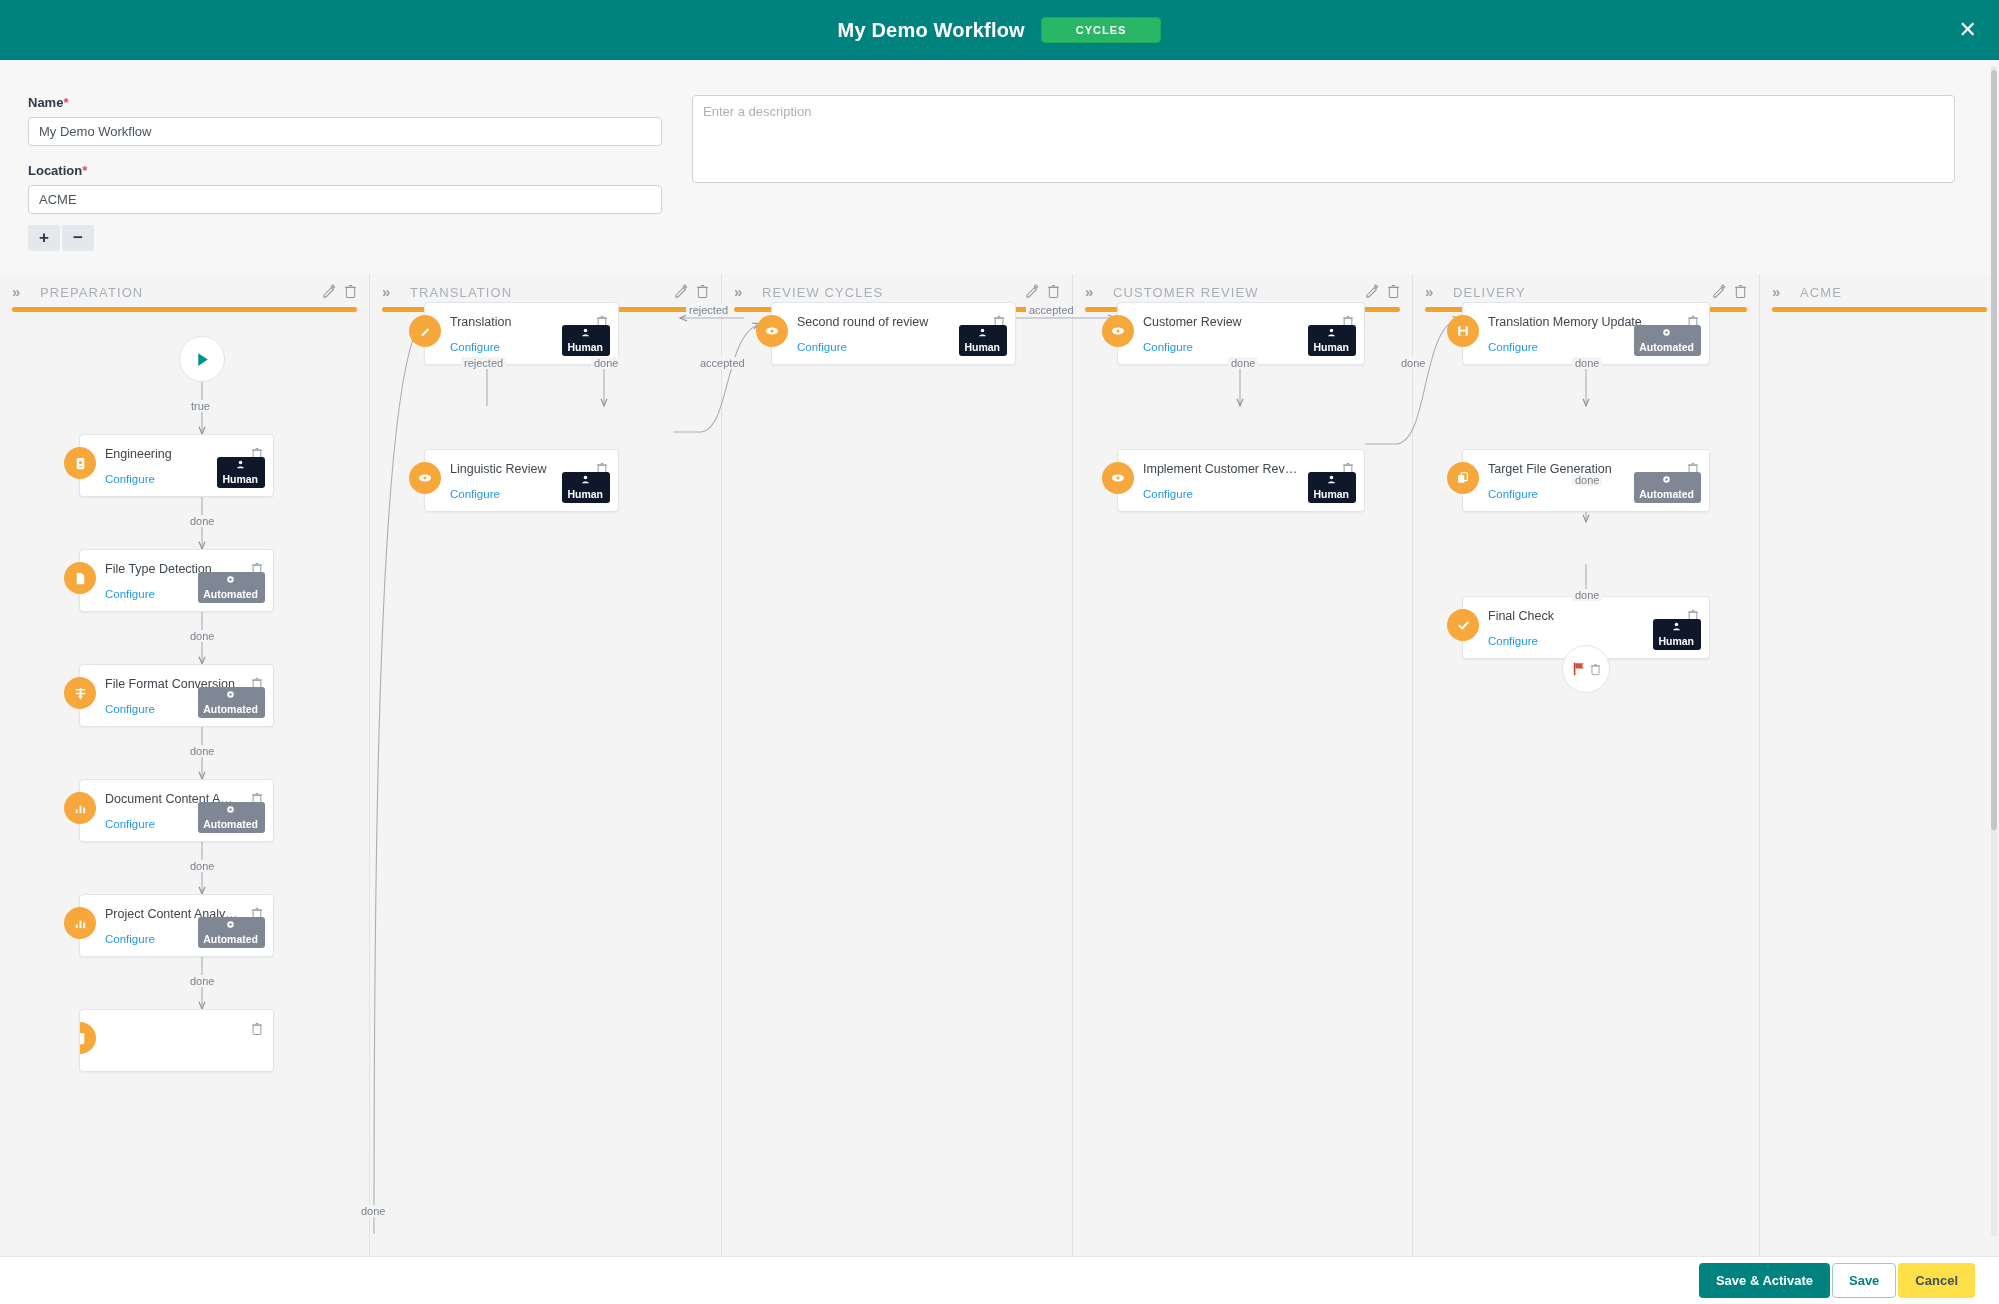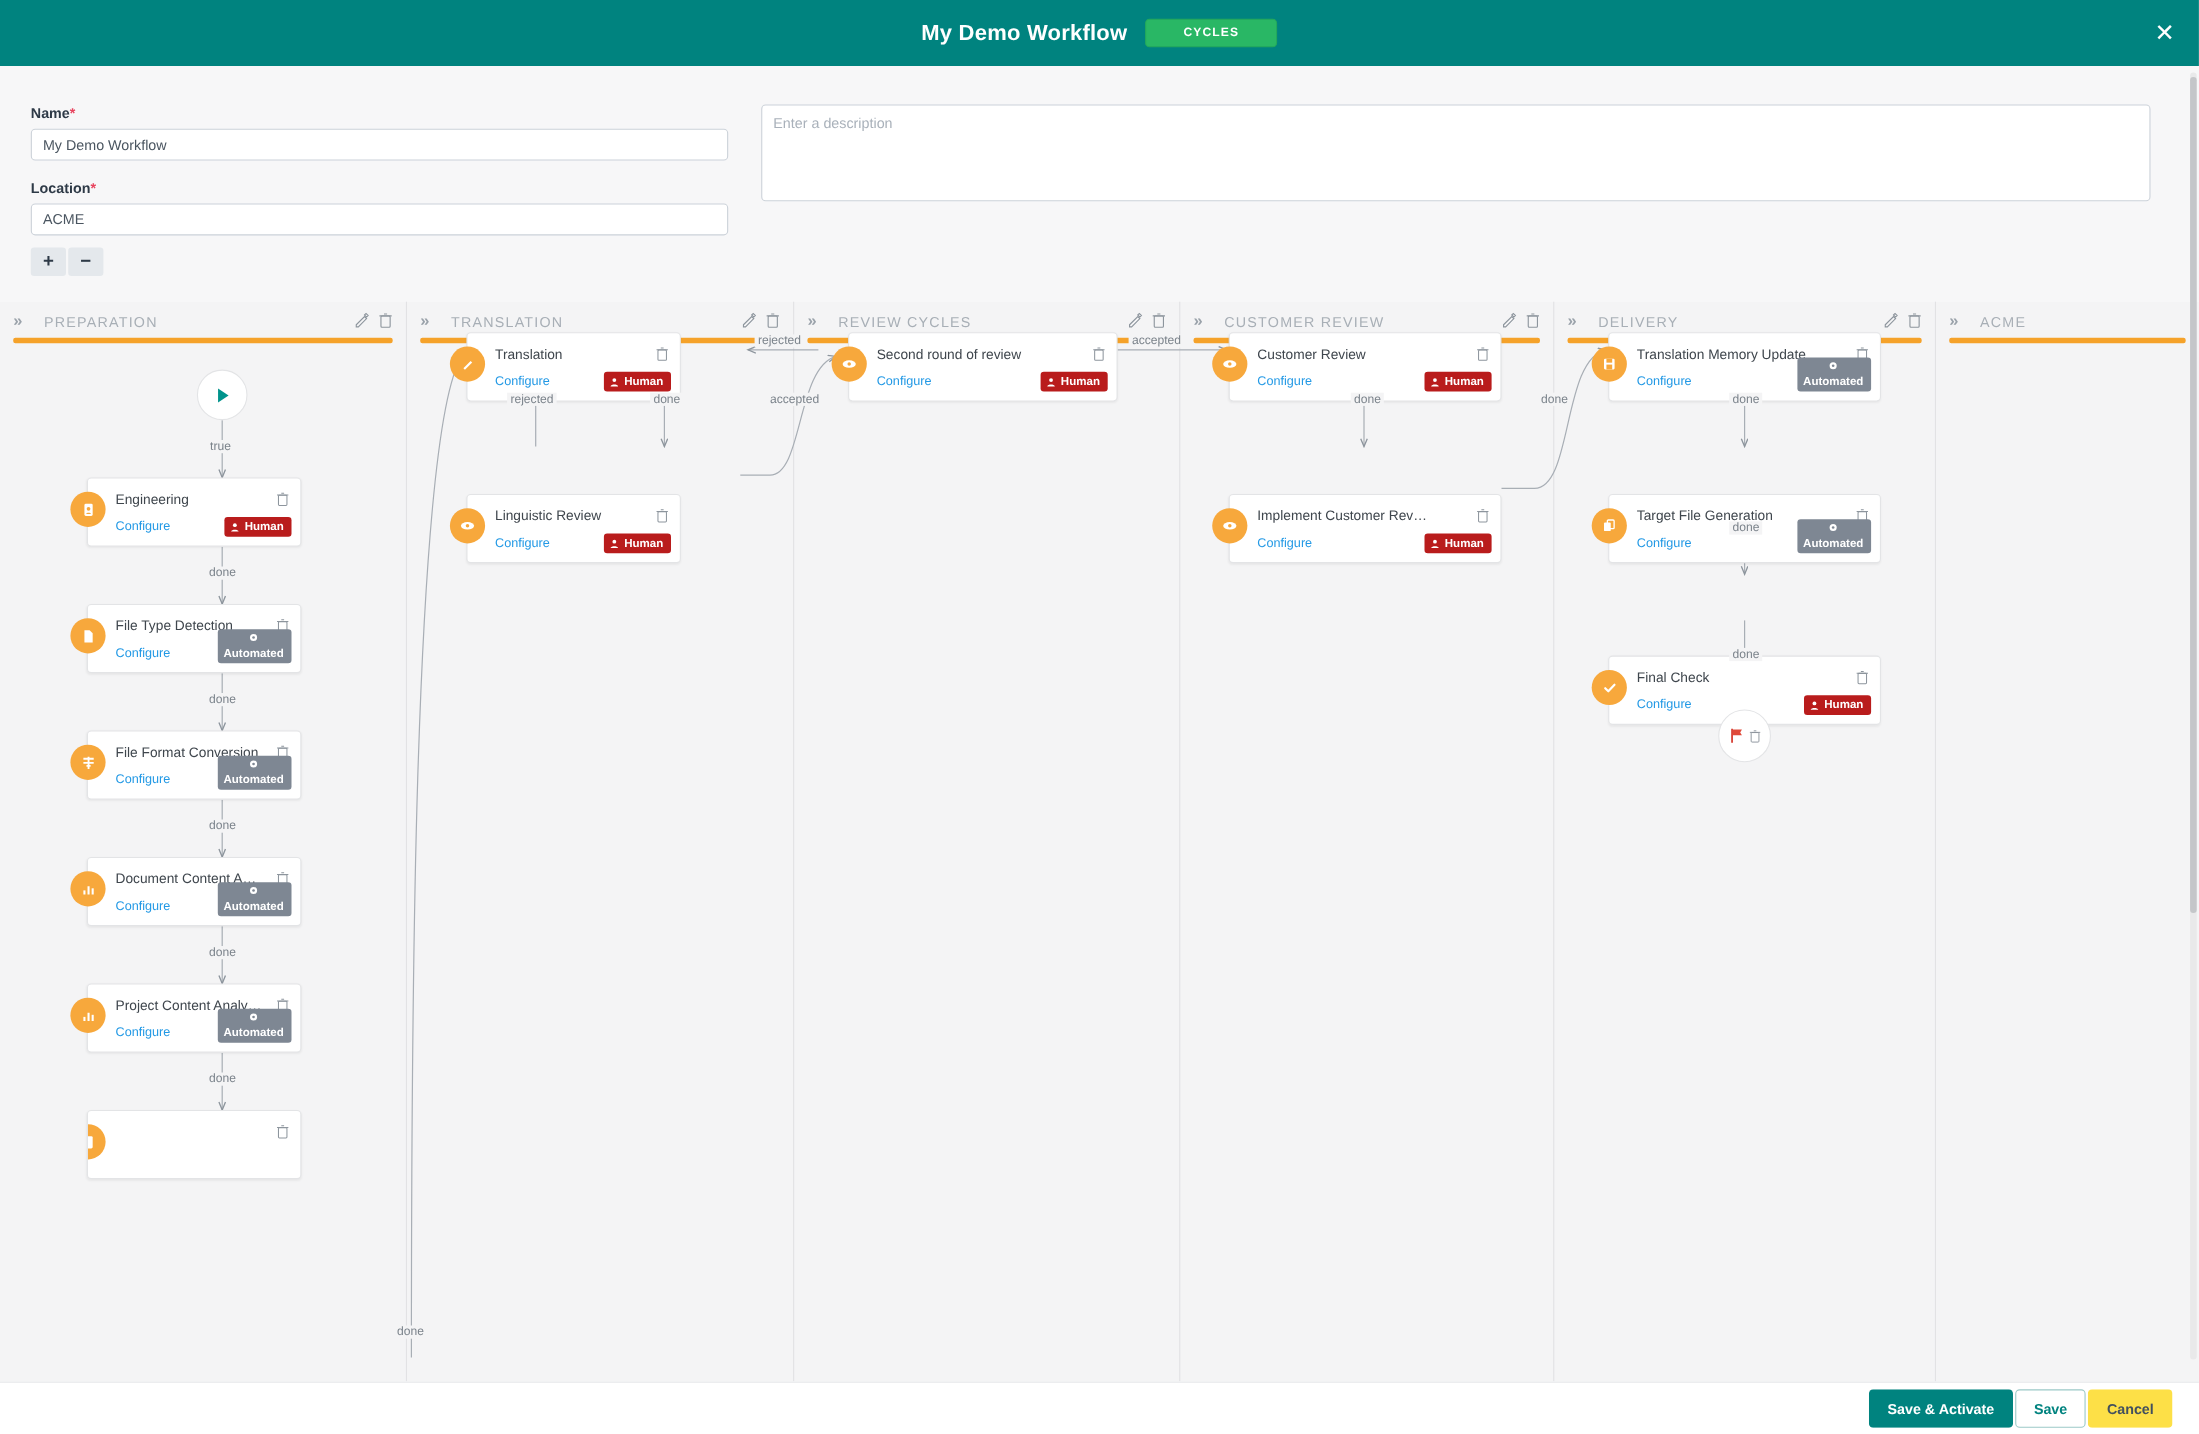--- a/index.html
+++ b/index.html
@@ -120,21 +120,21 @@
   .node-cfg {
     position: absolute; left: 25px; bottom: 11px;
     font-size: 11.5px; color: #2399e5; cursor: pointer;
   }
   .pill {
     position: absolute; right: 8px; bottom: 8px;
     font-size: 10.5px; font-weight: 700; color: #fff;
     border-radius: 3px; padding: 3px 7px 3px 5px;
     display: flex; align-items: center; gap: 4px;
   }
-  .pill.human { background: #b91c1c; }
+  .pill.human { background: #0f172a; flex-direction: column; }
   .pill.auto  { background: #7e8793; flex-direction: column; }
 
   .circ-node {
     position: absolute; width: 46px; height: 46px; border-radius: 50%;
     background: #fff; border: 1px solid #e3e4e6;
     display: flex; align-items: center; justify-content: center;
     z-index: 5;
   }
   .end-node {
     position: absolute; width: 48px; height: 48px; border-radius: 50%;

